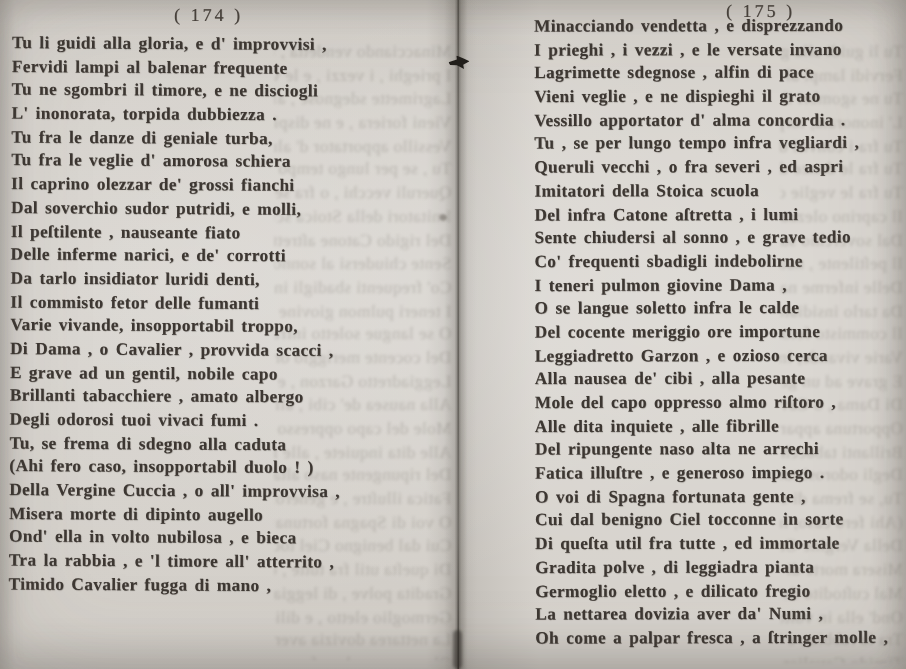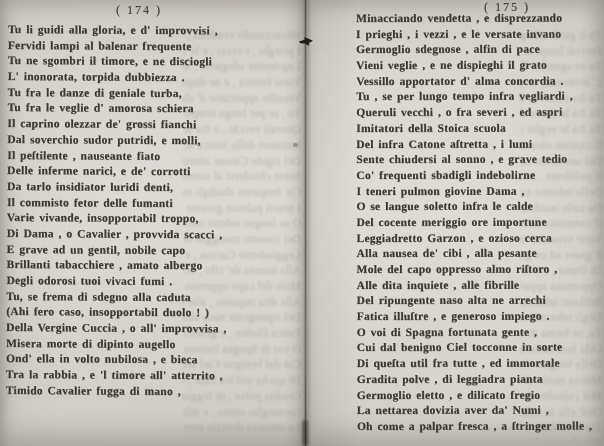--- a/index.html
+++ b/index.html
@@ -151,21 +151,21 @@
   <div class="gutter-line"></div>
   <div class="ink-blot"></div>
   <div class="gutter-streak"></div>
   <div class="gutter-speck"></div>
 
   <div class="page right">
     <div class="page-num">( 175 )</div>
     <div class="lines">
         <div class="line">Minacciando vendetta , e disprezzando</div>
         <div class="line">I prieghi , i vezzi , e le versate invano</div>
-        <div class="line">Germoglio sdegnose , alfin di pace</div>
+        <div class="line">Lagrimette sdegnose , alfin di pace</div>
         <div class="line">Vieni veglie , e ne dispieghi il grato</div>
         <div class="line">Vessillo apportator d' alma concordia .</div>
         <div class="line">Tu , se per lungo tempo infra vegliardi ,</div>
         <div class="line">Queruli vecchi , o fra severi , ed aspri</div>
         <div class="line">Imitatori della Stoica scuola</div>
         <div class="line">Del infra Catone aſtretta , i lumi</div>
         <div class="line">Sente chiudersi al sonno , e grave tedio</div>
         <div class="line">Co' frequenti sbadigli indebolirne</div>
         <div class="line">I teneri pulmon giovine Dama ,</div>
         <div class="line">O se langue soletto infra le calde</div>

